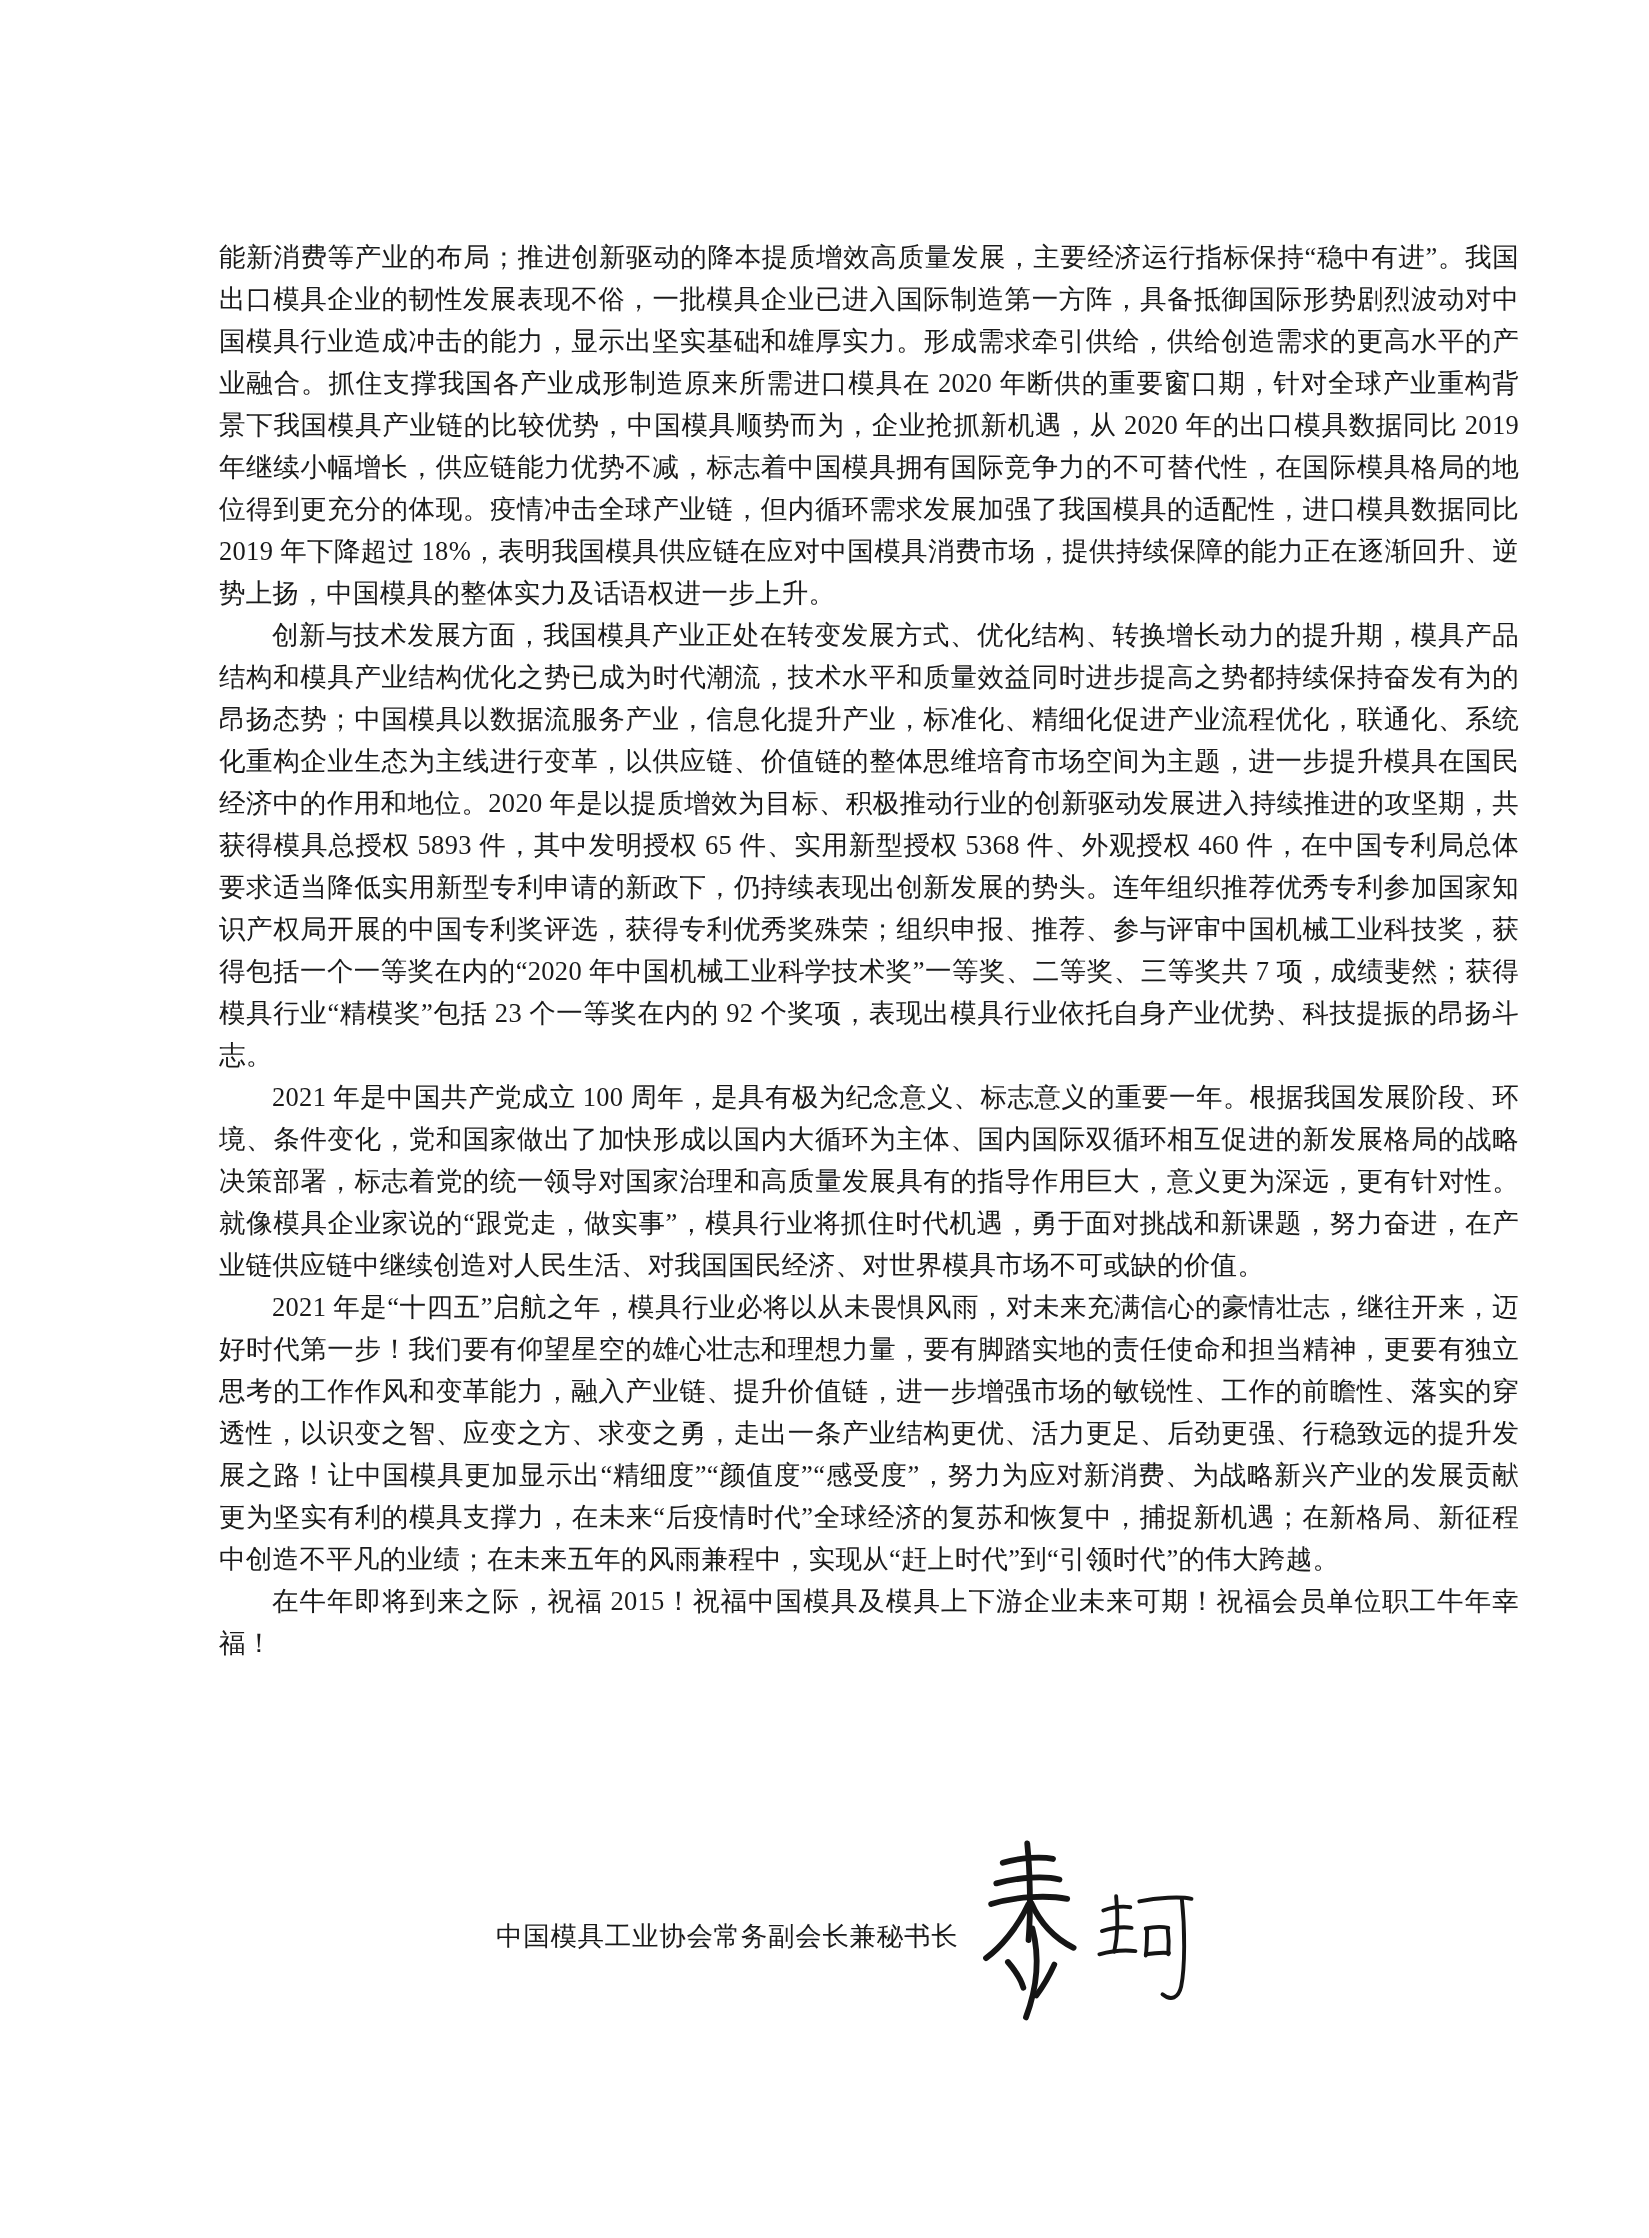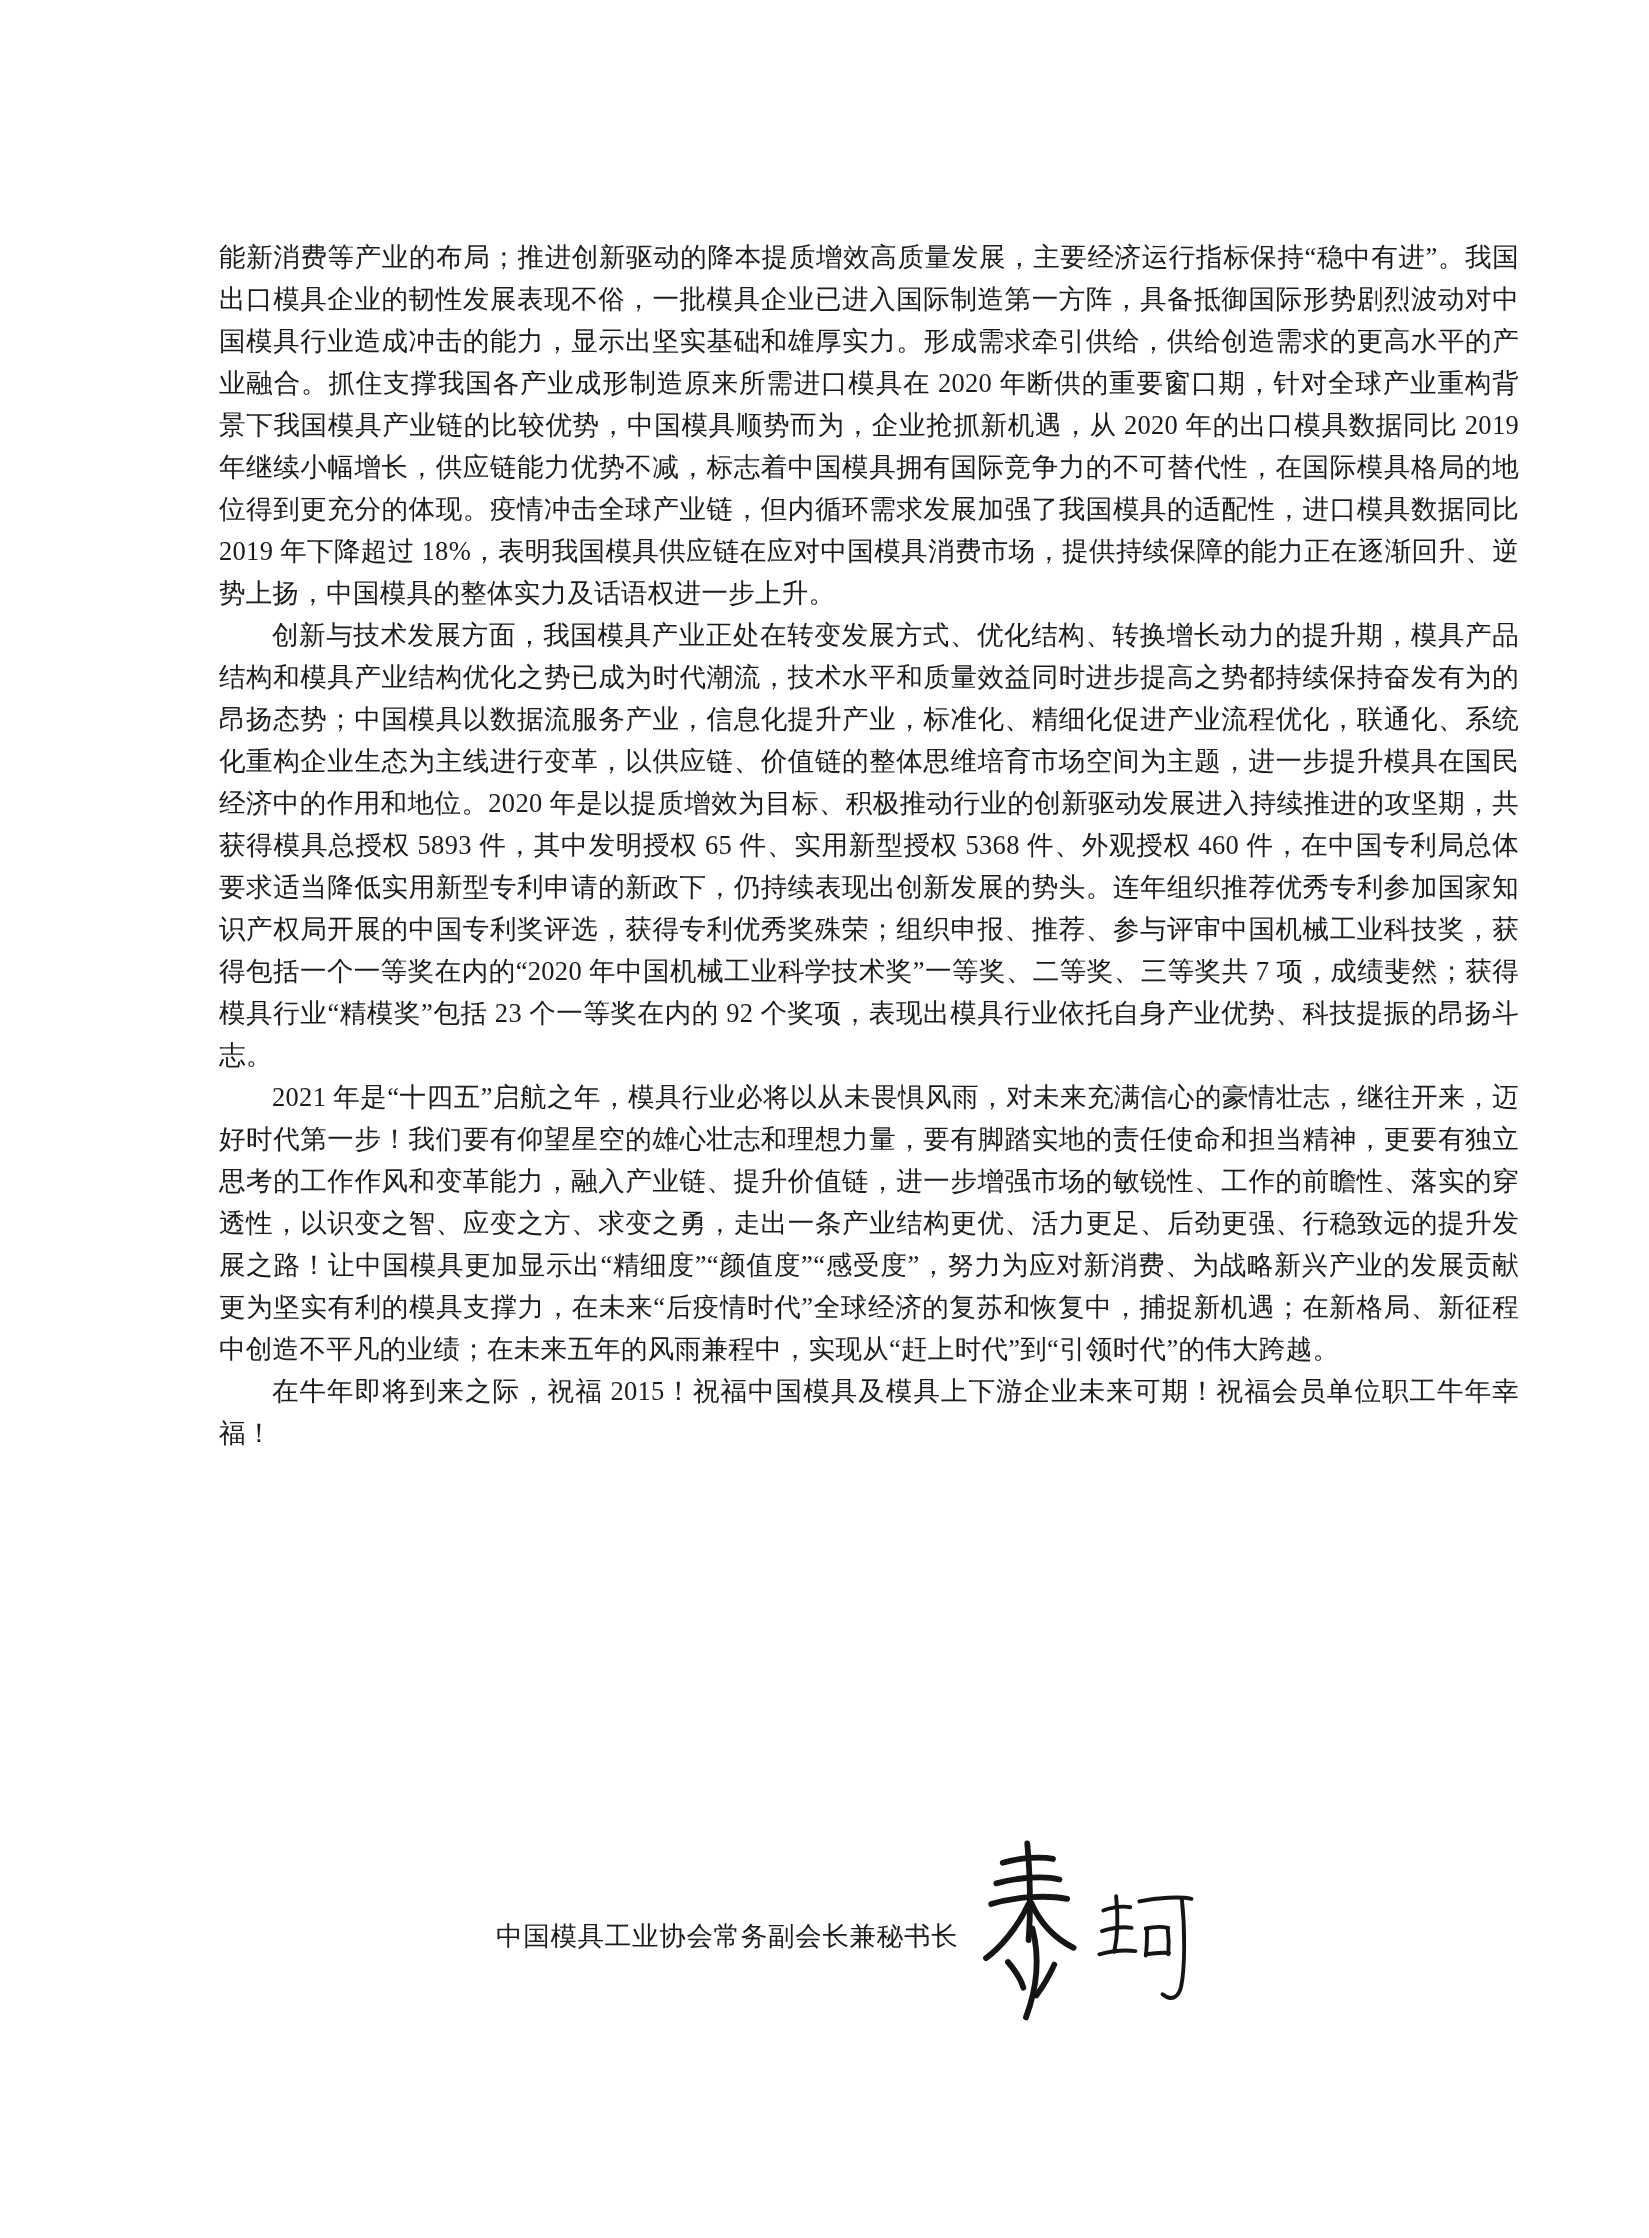--- a/index.html
+++ b/index.html
@@ -74,20 +74,21 @@
   }
 </style>
 </head>
 <body>
 
 <div class="page">
 
   <div class="text-block">
     <p>能新消费等产业的布局；推进创新驱动的降本提质增效高质量发展，主要经济运行指标保持“稳中有进”。我国出口模具企业的韧性发展表现不俗，一批模具企业已进入国际制造第一方阵，具备抵御国际形势剧烈波动对中国模具行业造成冲击的能力，显示出坚实基础和雄厚实力。形成需求牵引供给，供给创造需求的更高水平的产业融合。抓住支撑我国各产业成形制造原来所需进口模具在 2020 年断供的重要窗口期，针对全球产业重构背景下我国模具产业链的比较优势，中国模具顺势而为，企业抢抓新机遇，从 2020 年的出口模具数据同比 2019 年继续小幅增长，供应链能力优势不减，标志着中国模具拥有国际竞争力的不可替代性，在国际模具格局的地位得到更充分的体现。疫情冲击全球产业链，但内循环需求发展加强了我国模具的适配性，进口模具数据同比 2019 年下降超过 18%，表明我国模具供应链在应对中国模具消费市场，提供持续保障的能力正在逐渐回升、逆势上扬，中国模具的整体实力及话语权进一步上升。</p>
     <p class="indent">创新与技术发展方面，我国模具产业正处在转变发展方式、优化结构、转换增长动力的提升期，模具产品结构和模具产业结构优化之势已成为时代潮流，技术水平和质量效益同时进步提高之势都持续保持奋发有为的昂扬态势；中国模具以数据流服务产业，信息化提升产业，标准化、精细化促进产业流程优化，联通化、系统化重构企业生态为主线进行变革，以供应链、价值链的整体思维培育市场空间为主题，进一步提升模具在国民经济中的作用和地位。2020 年是以提质增效为目标、积极推动行业的创新驱动发展进入持续推进的攻坚期，共获得模具总授权 5893 件，其中发明授权 65 件、实用新型授权 5368 件、外观授权 460 件，在中国专利局总体要求适当降低实用新型专利申请的新政下，仍持续表现出创新发展的势头。连年组织推荐优秀专利参加国家知识产权局开展的中国专利奖评选，获得专利优秀奖殊荣；组织申报、推荐、参与评审中国机械工业科技奖，获得包括一个一等奖在内的“2020 年中国机械工业科学技术奖”一等奖、二等奖、三等奖共 7 项，成绩斐然；获得模具行业“精模奖”包括 23 个一等奖在内的 92 个奖项，表现出模具行业依托自身产业优势、科技提振的昂扬斗志。</p>
+    <p class="indent">2021 年是中国共产党成立 100 周年，是具有极为纪念意义、标志意义的重要一年。根据我国发展阶段、环境、条件变化，党和国家做出了加快形成以国内大循环为主体、国内国际双循环相互促进的新发展格局的战略决策部署，标志着党的统一领导对国家治理和高质量发展具有的指导作用巨大，意义更为深远，更有针对性。就像模具企业家说的“跟党走，做实事”，模具行业将抓住时代机遇，勇于面对挑战和新课题，努力奋进，在产业链供应链中继续创造对人民生活、对我国国民经济、对世界模具市场不可或缺的价值。</p>
     <p class="indent">2021 年是“十四五”启航之年，模具行业必将以从未畏惧风雨，对未来充满信心的豪情壮志，继往开来，迈好时代第一步！我们要有仰望星空的雄心壮志和理想力量，要有脚踏实地的责任使命和担当精神，更要有独立思考的工作作风和变革能力，融入产业链、提升价值链，进一步增强市场的敏锐性、工作的前瞻性、落实的穿透性，以识变之智、应变之方、求变之勇，走出一条产业结构更优、活力更足、后劲更强、行稳致远的提升发展之路！让中国模具更加显示出“精细度”“颜值度”“感受度”，努力为应对新消费、为战略新兴产业的发展贡献更为坚实有利的模具支撑力，在未来“后疫情时代”全球经济的复苏和恢复中，捕捉新机遇；在新格局、新征程中创造不平凡的业绩；在未来五年的风雨兼程中，实现从“赶上时代”到“引领时代”的伟大跨越。</p>
     <p class="indent">在牛年即将到来之际，祝福 2015！祝福中国模具及模具上下游企业未来可期！祝福会员单位职工牛年幸福！</p>
   </div>
 
   <div class="signature-row">
     <span class="signature-title">中国模具工业协会常务副会长兼秘书长</span>
     <span class="sr-only">秦珂</span>
     <svg class="signature-svg" viewBox="0 0 340 300" role="img" aria-label="秦珂">
 
       <path class="char1" d="M78,18 C82,58 84,120 80,168"></path>

